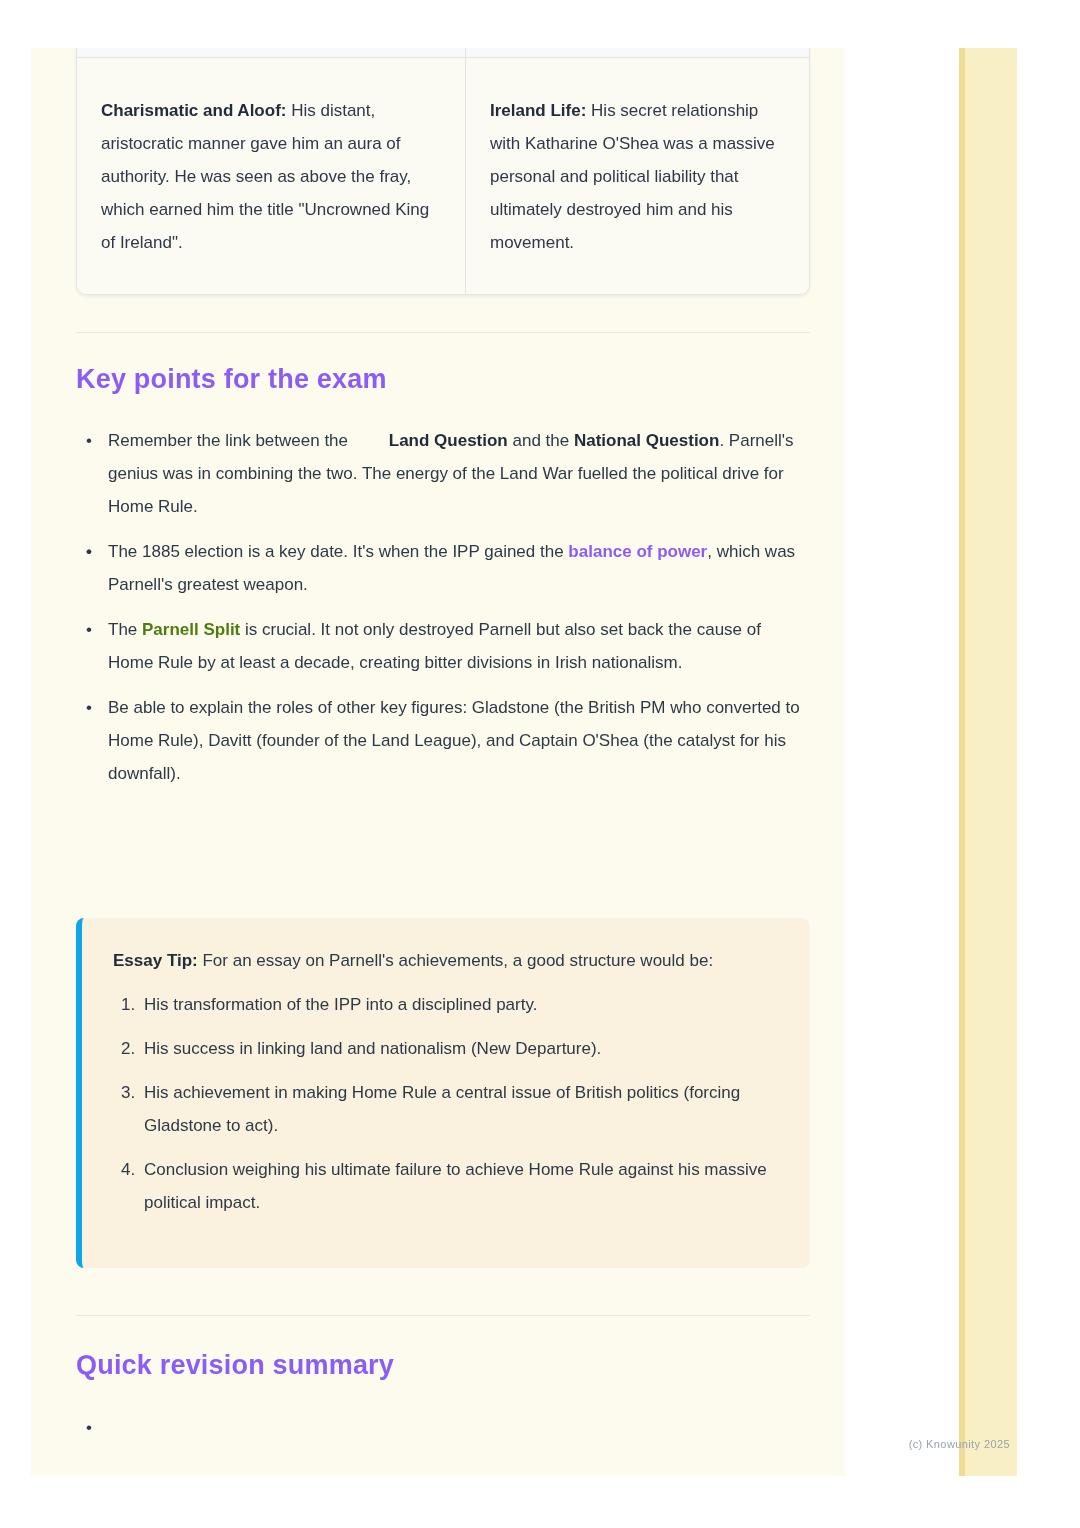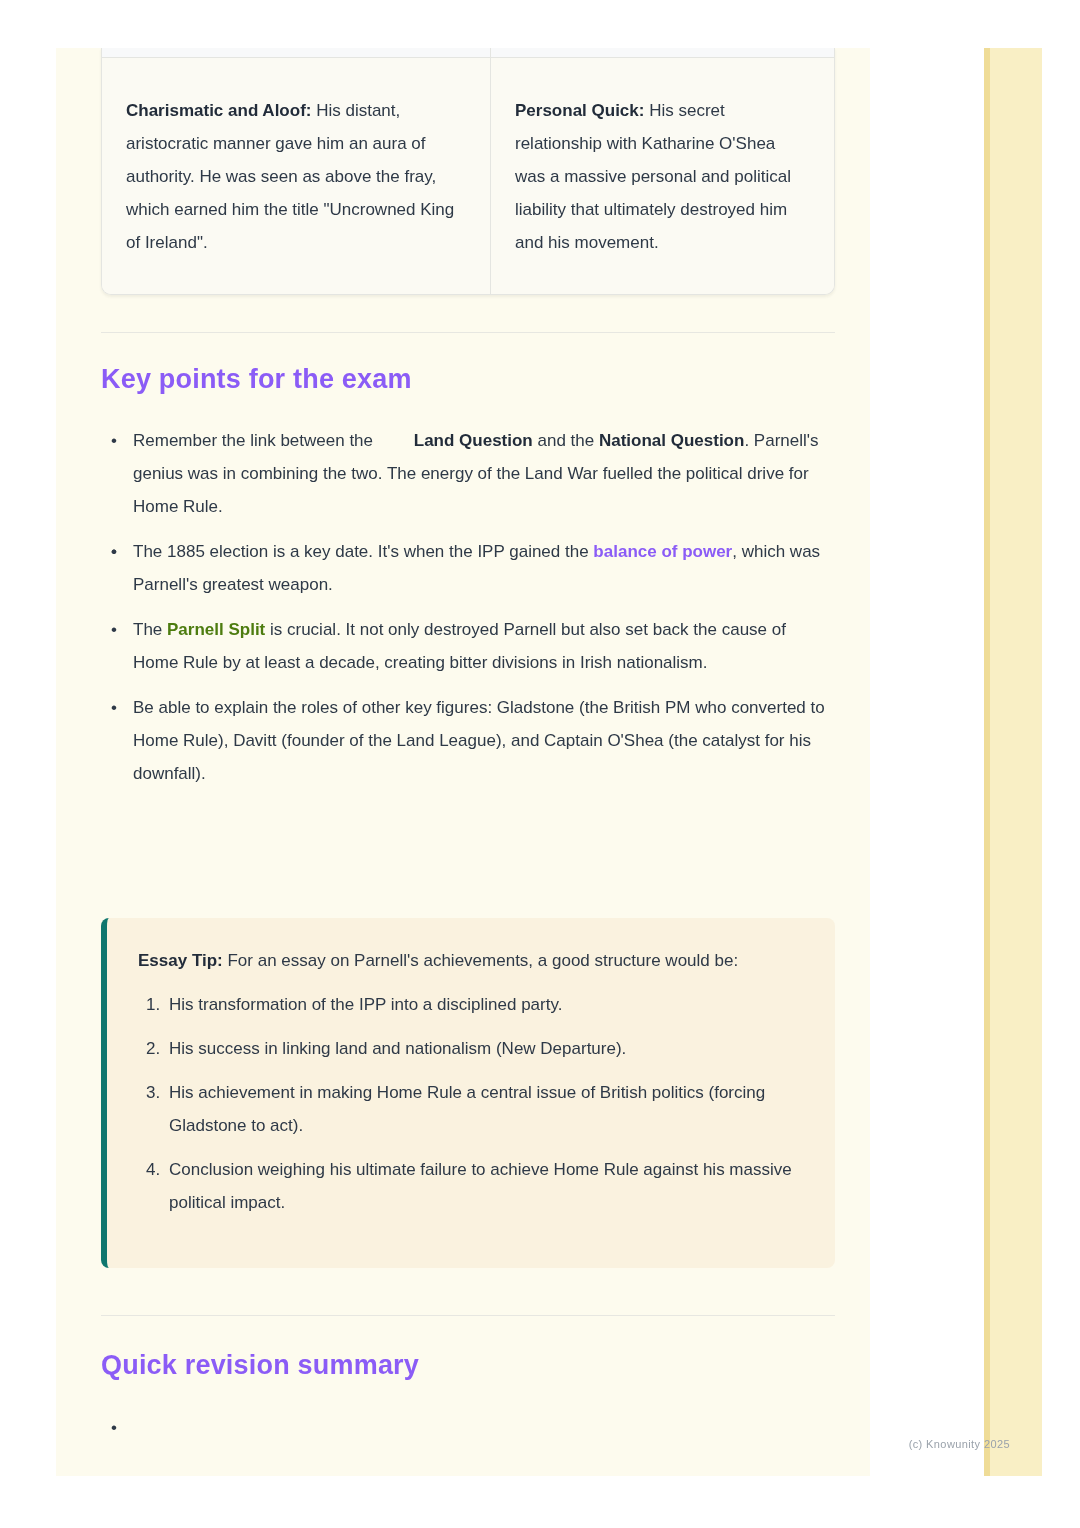--- a/index.html
+++ b/index.html
@@ -7,21 +7,21 @@
   body {
     position: relative;
     background: #ffffff;
     font-family: "Liberation Sans", "DejaVu Sans", sans-serif;
     color: #2e3947;
     overflow: hidden;
   }
 
   .paper {
     position: absolute;
-    left: 56px; top: 48px;
+    left: 31px; top: 48px;
     width: 814px; height: 1428px;
     background: #fdfbee;
   }
 
   .stripe {
     position: absolute;
     top: 0; left: 928px;
     width: 58px; height: 100%;
     background: #f9efc5;
     border-left: 6px solid #efdc97;
@@ -78,21 +78,21 @@
   .bullets li .marker {
     position: absolute;
     left: 10px; top: 0;
     color: #2e3947;
     font-size: 17px;
   }
 
   .callout {
     top: 870px;
     background: #faf2df;
-    border-left: 6px solid #0f766e;
+    border-left: 6px solid #0ea5e9;
     border-radius: 8px;
     padding: 25px 36px 38px 31px;
   }
   .callout-intro {
     font-size: 17px;
     line-height: 35px;
     text-align: justify;
   }
   .callout ol {
     margin-top: 10px;
@@ -125,21 +125,21 @@
   <div class="content-abs cardbox">
     <div class="cardbox-head">
       <div class="hcell1"></div>
       <div class="hcell2"></div>
     </div>
     <div class="cardbox-body">
       <div class="cardcell c1">
         <p><span style="font-weight: 700; color: rgb(34, 44, 58);">Charismatic and Aloof: </span><span>His distant, aristocratic manner gave him an aura of authority. He was seen as above the fray, which earned him the title "Uncrowned King of Ireland".</span></p>
       </div>
       <div class="cardcell c2">
-        <p><span style="font-weight: 700; color: rgb(34, 44, 58);">Personal Quick: </span><span>His secret relationship with Katharine O'Shea was a massive personal and political liability that ultimately destroyed him and his movement.</span></p>
+        <p><span style="font-weight: 700; color: rgb(34, 44, 58);">Ireland Life: </span><span>His secret relationship with Katharine O'Shea was a massive personal and political liability that ultimately destroyed him and his movement.</span></p>
       </div>
     </div>
   </div>
 
   <div class="content-abs divider divider-1"></div>
 
   <h2 class="content-abs h2 h2-1">Key points for the exam</h2>
 
   <ul class="content-abs bullets bullets-1">
     <li>

